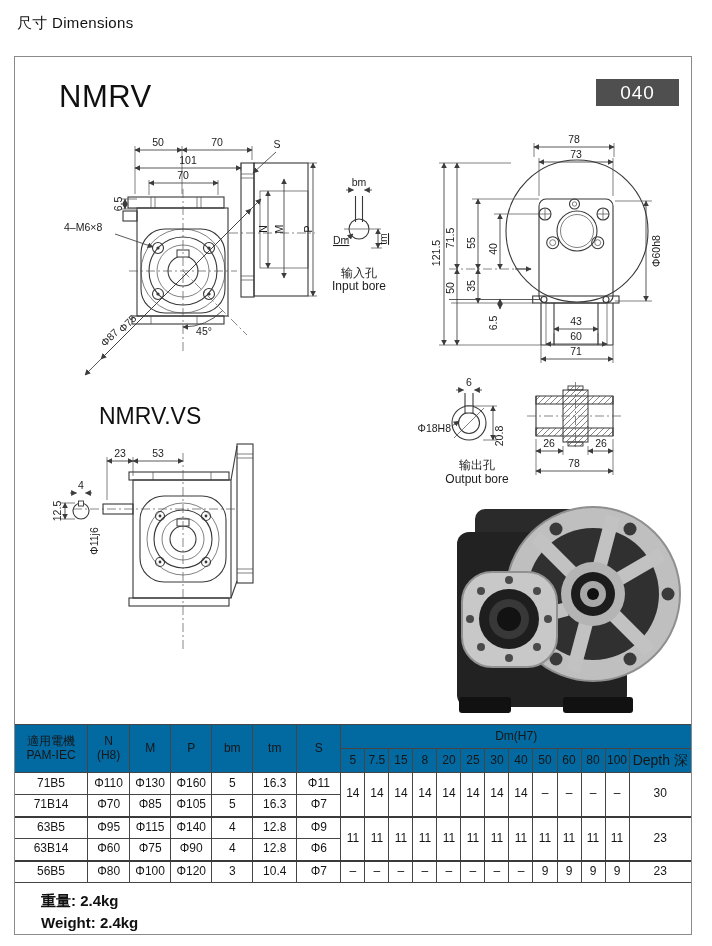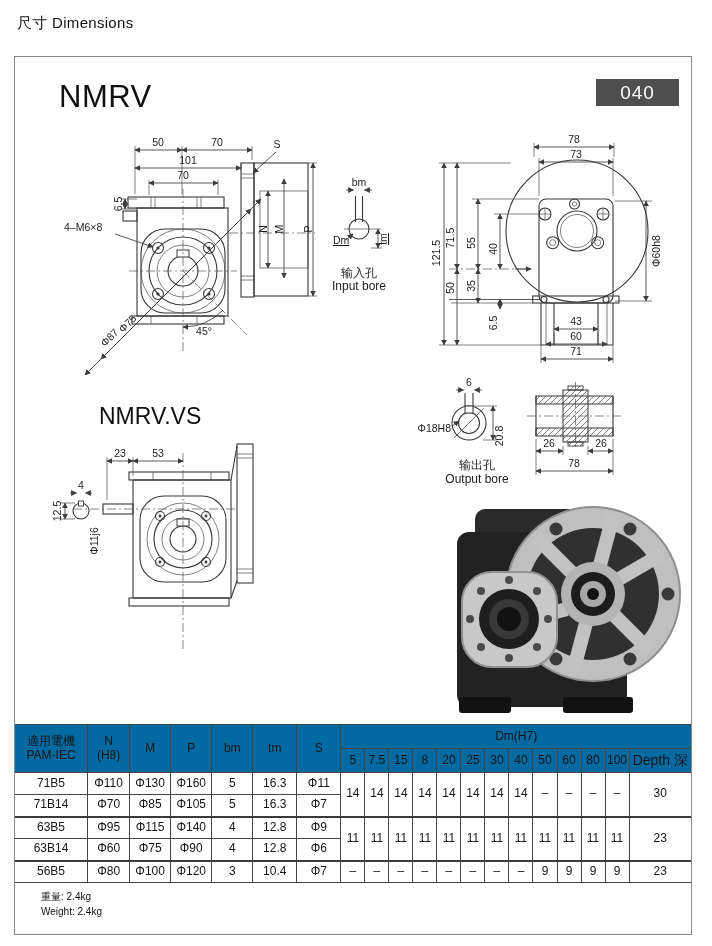--- a/index.html
+++ b/index.html
@@ -18,21 +18,21 @@
   .dim{stroke:#3c3c3c;stroke-width:.85;fill:none;}
   .cl{stroke:#555;stroke-width:.7;fill:none;stroke-dasharray:9 3 2 3;}
   .table-area{position:absolute;left:0;top:667px;width:676px;}
   table.dims{border-collapse:collapse;table-layout:fixed;width:678px;margin-left:-1px;}
   table.dims th,table.dims td{border:1px solid #454545;text-align:center;vertical-align:middle;padding:0;
     font-size:12px;font-weight:normal;color:#161616;line-height:1.15;}
   table.dims thead th{background:#0369a1;}
   table.dims thead tr{height:24px;}
   table.dims tbody tr{height:22px;padding-left:28px;}
   table.dims tr.grp td{border-top:2px solid #3a3a3a;}
-  .notes{padding:7px 0 0 26px;font-size:10px;line-height:1.45;color:#111;}
+  .notes{padding:7px 0 0 26px;font-size:15px;line-height:1.45;color:#111;font-weight:bold;}
 </style>
 </head>
 <body>
 
 <div class="page-title">尺寸 Dimensions</div>
 
 <div class="main-box">
 
   <div class="model-title">NMRV</div>
   <div class="size-badge">040</div>

